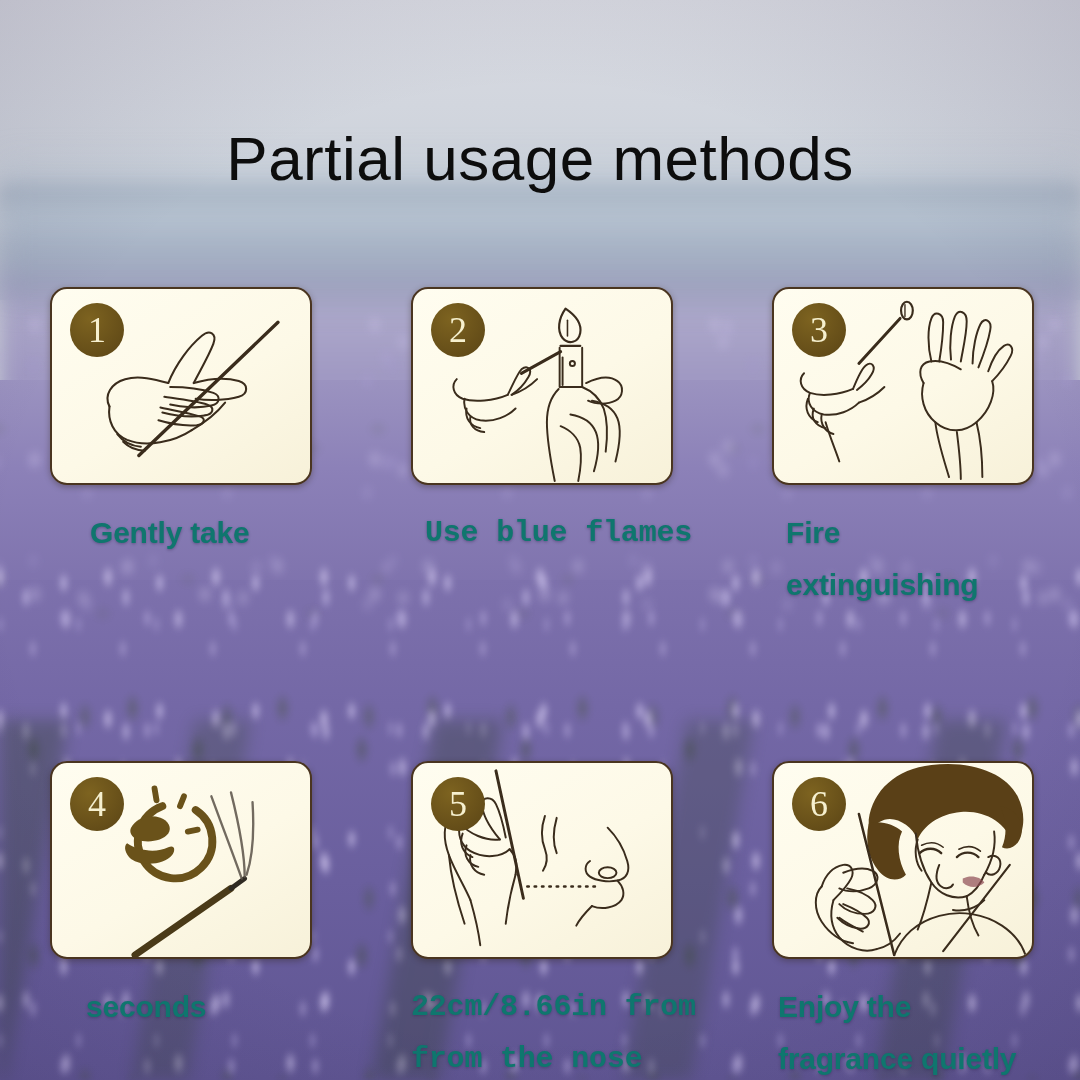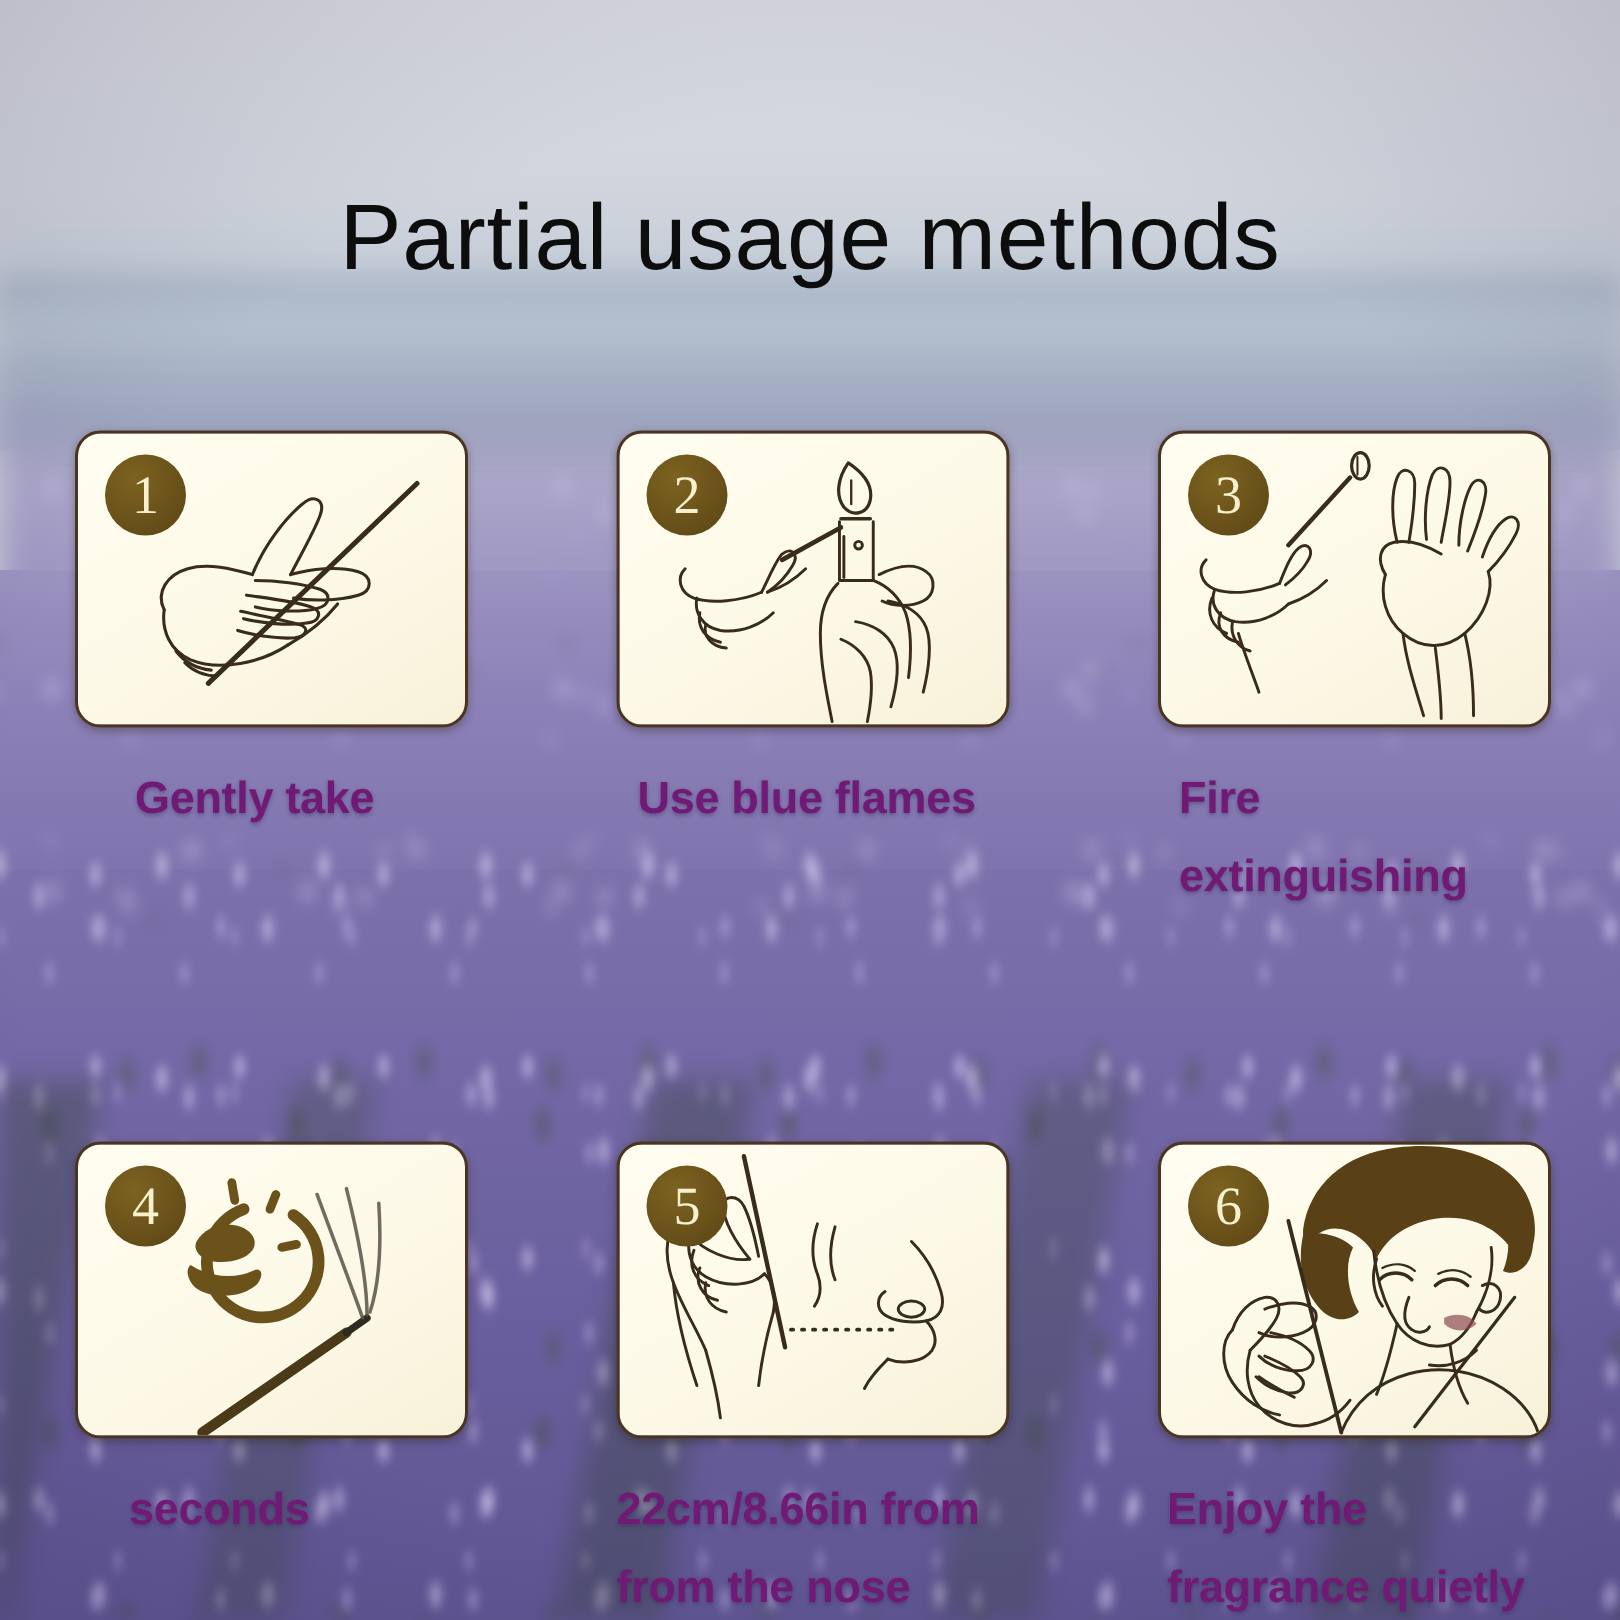--- a/index.html
+++ b/index.html
@@ -139,30 +139,30 @@
     font-size:36px; font-weight:400;
     display:flex; align-items:center; justify-content:center;
     line-height:1;
     font-family:"Liberation Serif", serif;
     z-index:3;
   }
 
   .caption {
     margin-top:22px;
     padding-left:40px;
-    color:#701a75;
+    color:#0f766e;
     font-size:30px;
     font-weight:bold;
     line-height:52px;
     letter-spacing:-.2px;
     text-shadow:0 1px 3px rgba(50,40,80,.45);
     white-space:nowrap;
   }
   .caption .l2 { display:block; }
-  .cell.c2 .caption { padding-left:14px; }
+  .cell.c2 .caption { padding-left:14px;font-family:Liberation Mono, monospace; }
   .cell.c3 .caption { padding-left:14px; }
   .cell.row2.c1 .caption { padding-left:36px; }
   .cell.row2.c2 .caption { padding-left:0px; }
   .cell.row2.c3 .caption { padding-left:6px; }
 </style>
 </head>
 <body>
 
 <div class="bg">
   <div class="bg-sky"></div>

